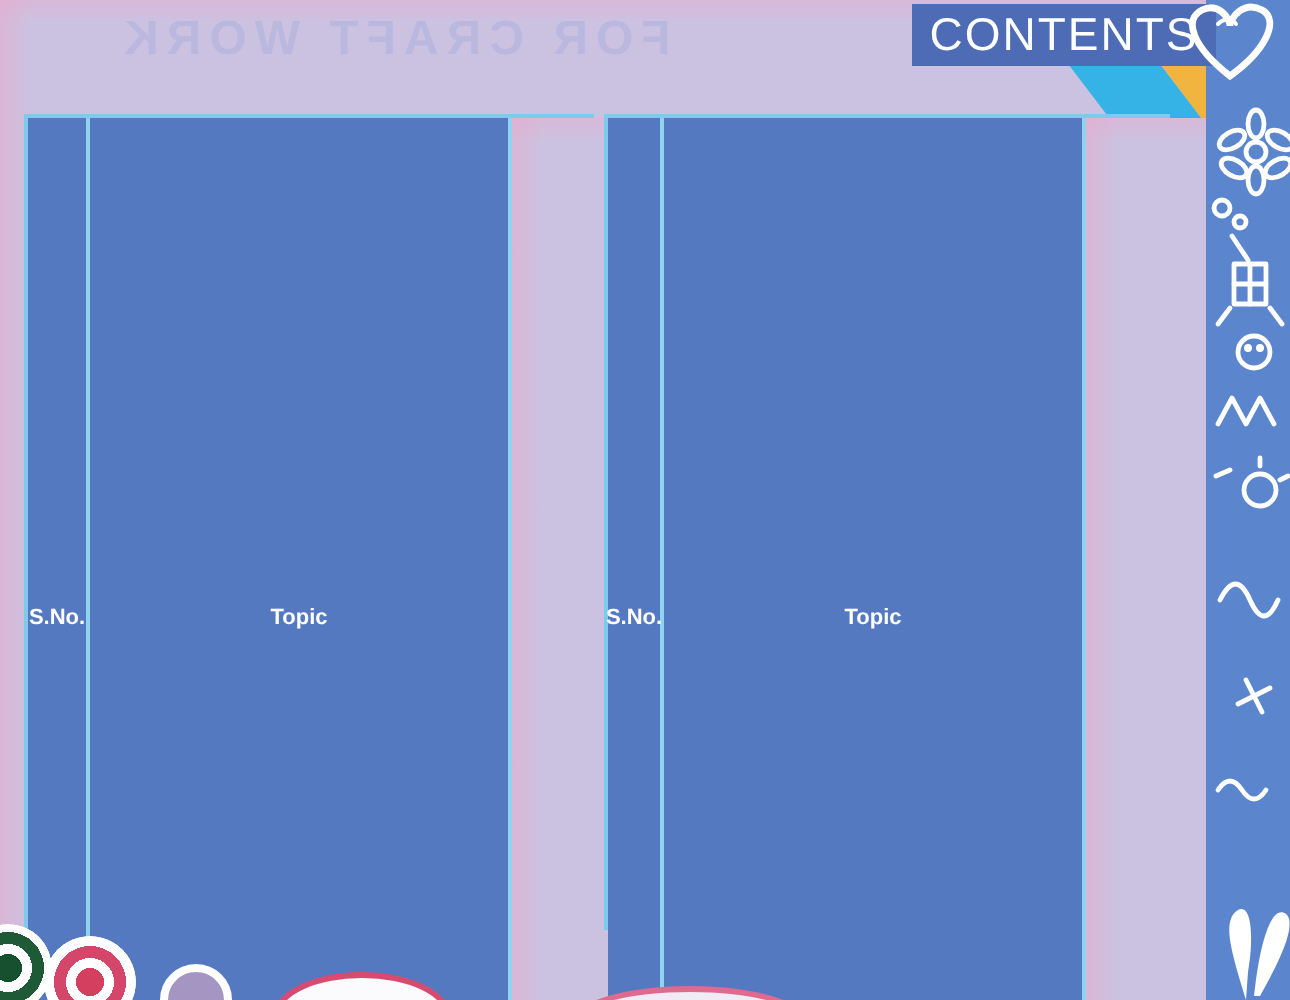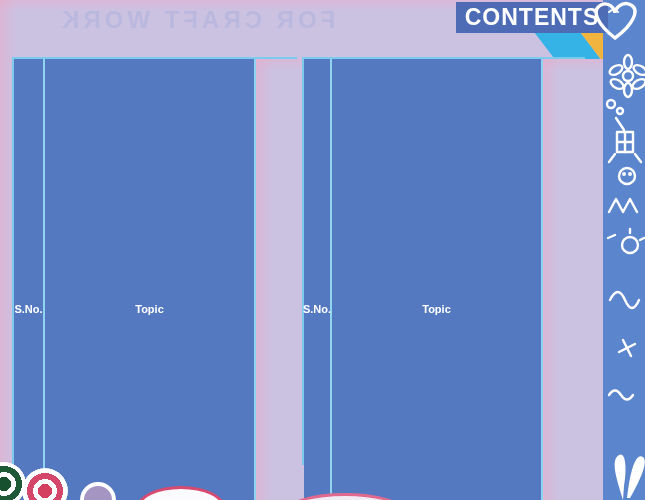--- a/index.html
+++ b/index.html
@@ -14,21 +14,21 @@
   }
   .watermark{
     position:absolute;left:58px;top:6px;z-index:0;
     font-size:24px;font-weight:bold;letter-spacing:4px;white-space:nowrap;
     color:#8fa0d4;opacity:.28;transform:scaleX(-1);
   }
   .ribbons{position:absolute;left:0;top:0;z-index:1;}
   .banner{
     position:absolute;left:456px;top:2px;width:152px;height:31px;z-index:4;
     background:#4d6cb5;color:#ffffff;display:flex;align-items:center;justify-content:center;
-    font-size:23px;font-weight:bold;letter-spacing:1px;
+    font-size:23px;font-weight:normal;letter-spacing:1px;
   }
   .doodle-strip{
     position:absolute;right:0;top:0;width:42px;height:500px;z-index:3;background:#5b86cd;
   }
   .heart-doodle{position:absolute;left:585px;top:-2px;z-index:5;}
   .toc-table{
     position:absolute;z-index:2;background:#fdfdfe;border:2px solid #7ccaec;
     display:flex;flex-direction:column;box-sizing:border-box;
   }
   #table-left{left:12px;top:57px;width:285px;height:415px;}

